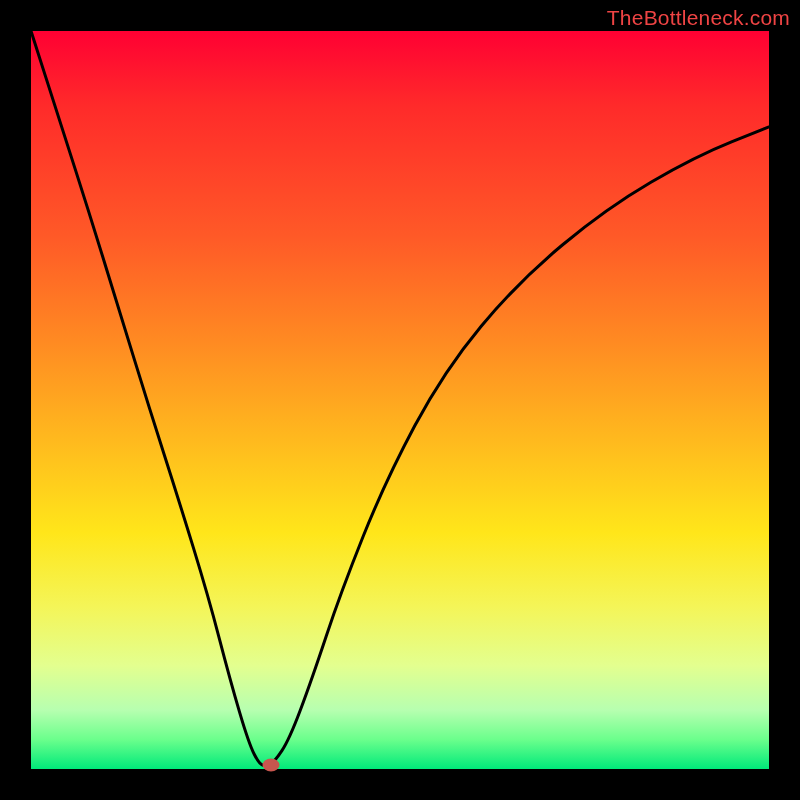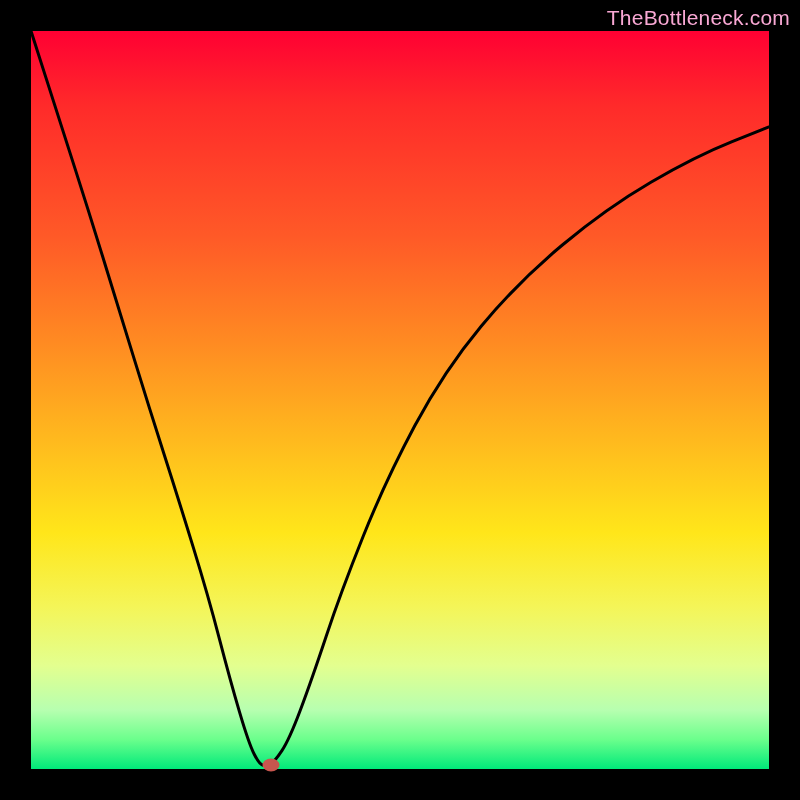--- a/index.html
+++ b/index.html
@@ -36,21 +36,21 @@
       #e3ff8f 86%,
       #b7ffb0 92%,
       #6bff8c 96%,
       #00e97a 100%
     );
   }
   .watermark {
     position: absolute;
     top: 6px;
     right: 10px;
-    color: #f9a8d4;
+    color: #ef4444;
     font-size: 21px;
     font-weight: 500;
     letter-spacing: 0.2px;
     user-select: none;
   }
   svg.curve {
     position: absolute;
     left: 0;
     top: 0;
     width: 738px;

